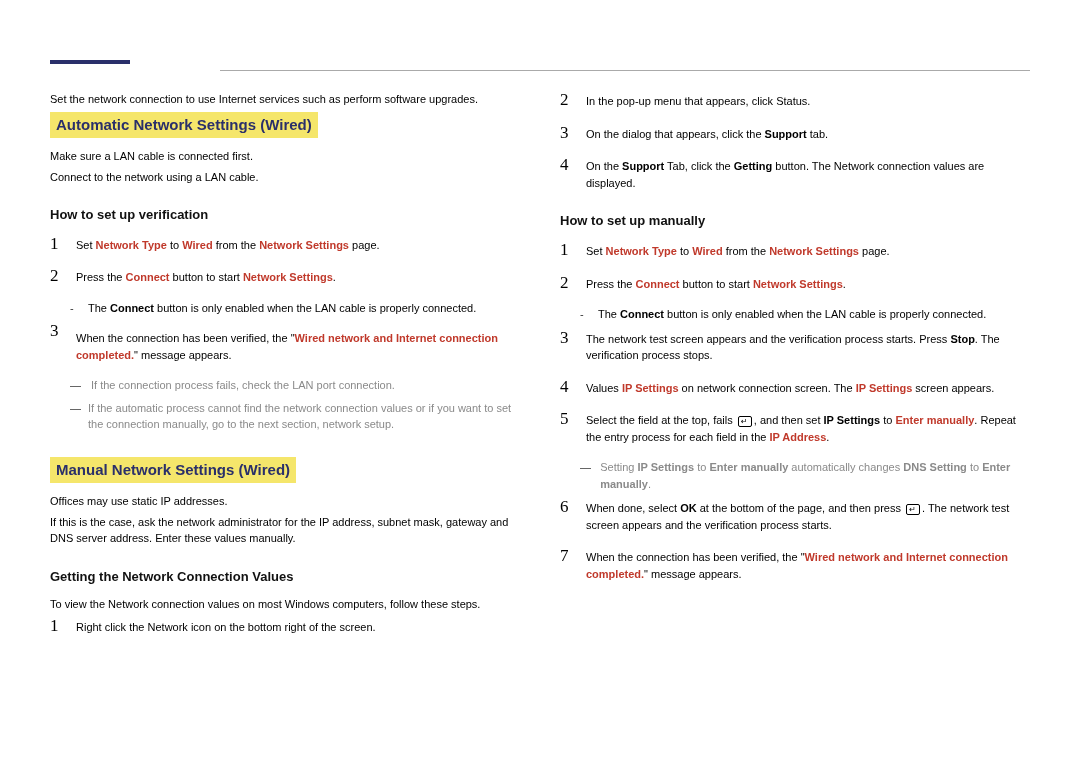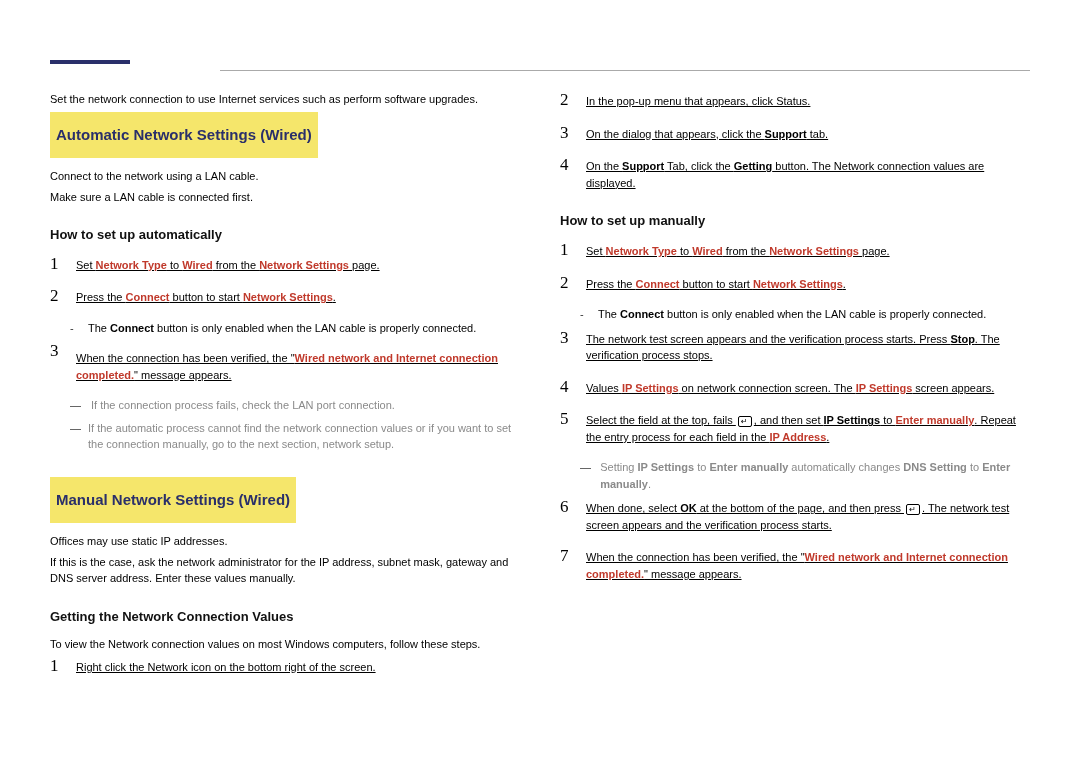--- a/index.html
+++ b/index.html
@@ -34,21 +34,21 @@
   }
   .intro {
     margin-bottom: 18px;
   }
   .section-heading {
     display: inline-block;
     background: #f5e66b;
     color: #2a2f6a;
     font-weight: bold;
     font-size: 15px;
-    padding: 12px 6px;
+    padding: 2px 6px;
     margin-bottom: 10px;
   }
   .para {
     margin-bottom: 4px;
   }
   .subheading {
     font-weight: bold;
     font-size: 13px;
     margin-top: 20px;
     margin-bottom: 10px;
@@ -64,21 +64,20 @@
     font-size: 17px;
     font-weight: 400;
     min-width: 14px;
     color: #000;
     line-height: 1.1;
     font-family: "Times New Roman", serif;
   }
   .num-item .body {
     flex: 1;
     padding-top: 2px;
-    text-decoration: underline;
   }
   .sub-dash {
     display: flex;
     gap: 10px;
     margin: 6px 0 6px 20px;
   }
   .sub-dash .dash {
     min-width: 8px;
     color:#333;
   }
@@ -112,24 +111,24 @@
 <div class="top-marker"></div>
 <div class="top-rule"></div>
 
 <div class="columns">
 
   <div class="col">
 
     <div class="intro para">Set the network connection to use Internet services such as perform software upgrades.</div>
 
     <div class="section-heading">Automatic Network Settings (Wired)</div>
+    <div class="para">Make sure a LAN cable is connected first.</div>
     <div class="para">Connect to the network using a LAN cable.</div>
-    <div class="para">Make sure a LAN cable is connected first.</div>
-
-    <div class="subheading">How to set up automatically</div>
+
+    <div class="subheading">How to set up verification</div>
 
     <div class="num-item">
       <div class="num">1</div>
       <div class="body">
         <span>Set </span><span class="hl">Network Type</span><span> to </span><span class="hl">Wired</span><span> from the </span><span class="hl">Network Settings</span><span> page.</span>
       </div>
     </div>
 
     <div class="num-item">
       <div class="num">2</div>

